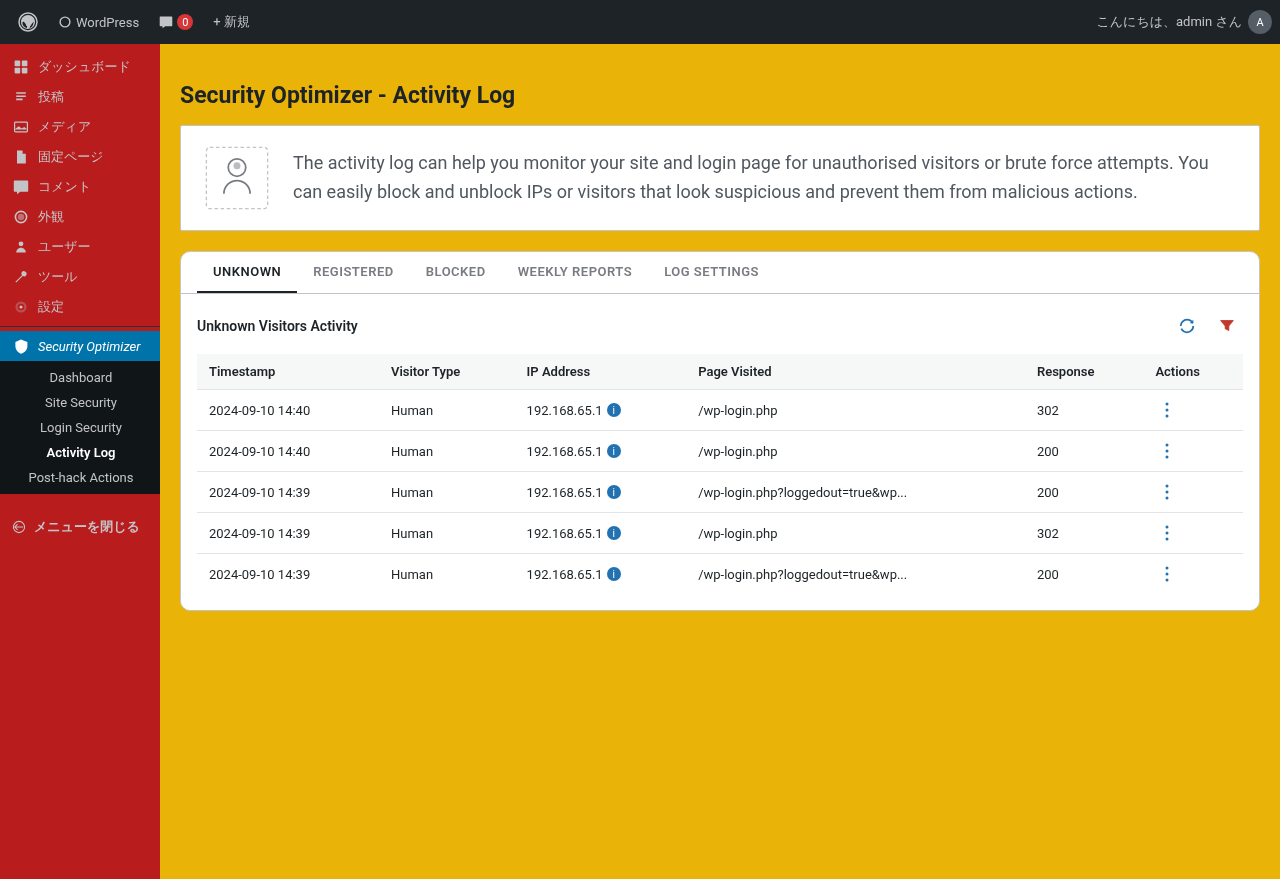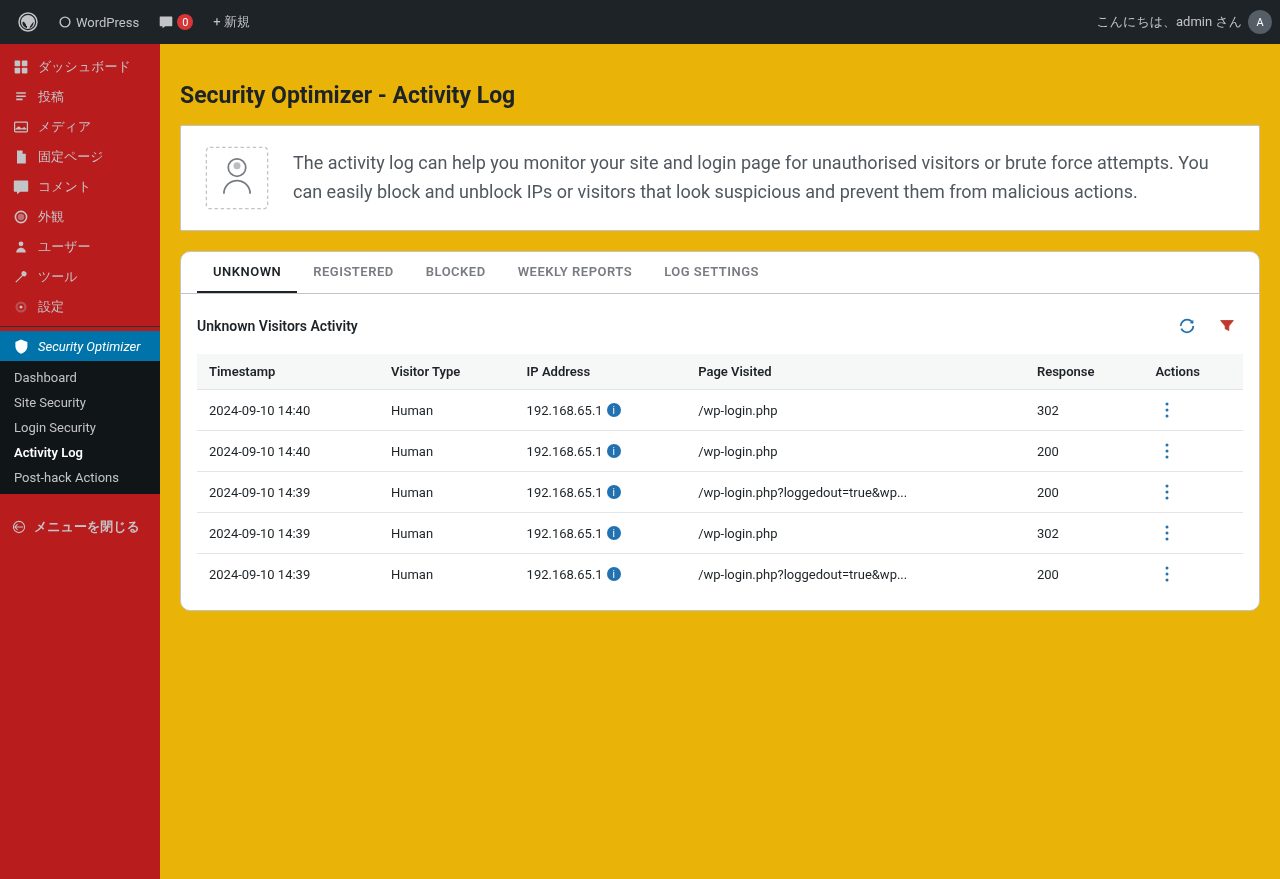--- a/index.html
+++ b/index.html
@@ -41,21 +41,21 @@
       align-items: center;
       padding: 6px 12px;
       color: #c3c4c7;
       font-size: 13px;
       cursor: pointer;
       gap: 8px;
       text-decoration: none;
     }
     .menu-item.active { background: #0073aa; color: #fff; }
     .menu-icon { width: 18px; height: 18px; display: flex; align-items: center; justify-content: center; flex-shrink: 0; }
-    .submenu { background: #101517; padding: 4px 0; }
+    .submenu { background: #101517; padding: 4px 0; text-align: center; }
     .submenu-item {
       display: block;
       padding: 5px 12px 5px 14px;
       color: #c3c4c7;
       font-size: 13px;
       cursor: pointer;
     }
     .submenu-item.active { color: #fff; font-weight: 600; }
     .menu-separator { height: 1px; background: #2c3338; margin: 4px 0; }
     .close-menu { display: flex; align-items: center; gap: 8px; padding: 8px 12px; color: #c3c4c7; font-size: 13px; cursor: pointer; margin-top: auto; }

